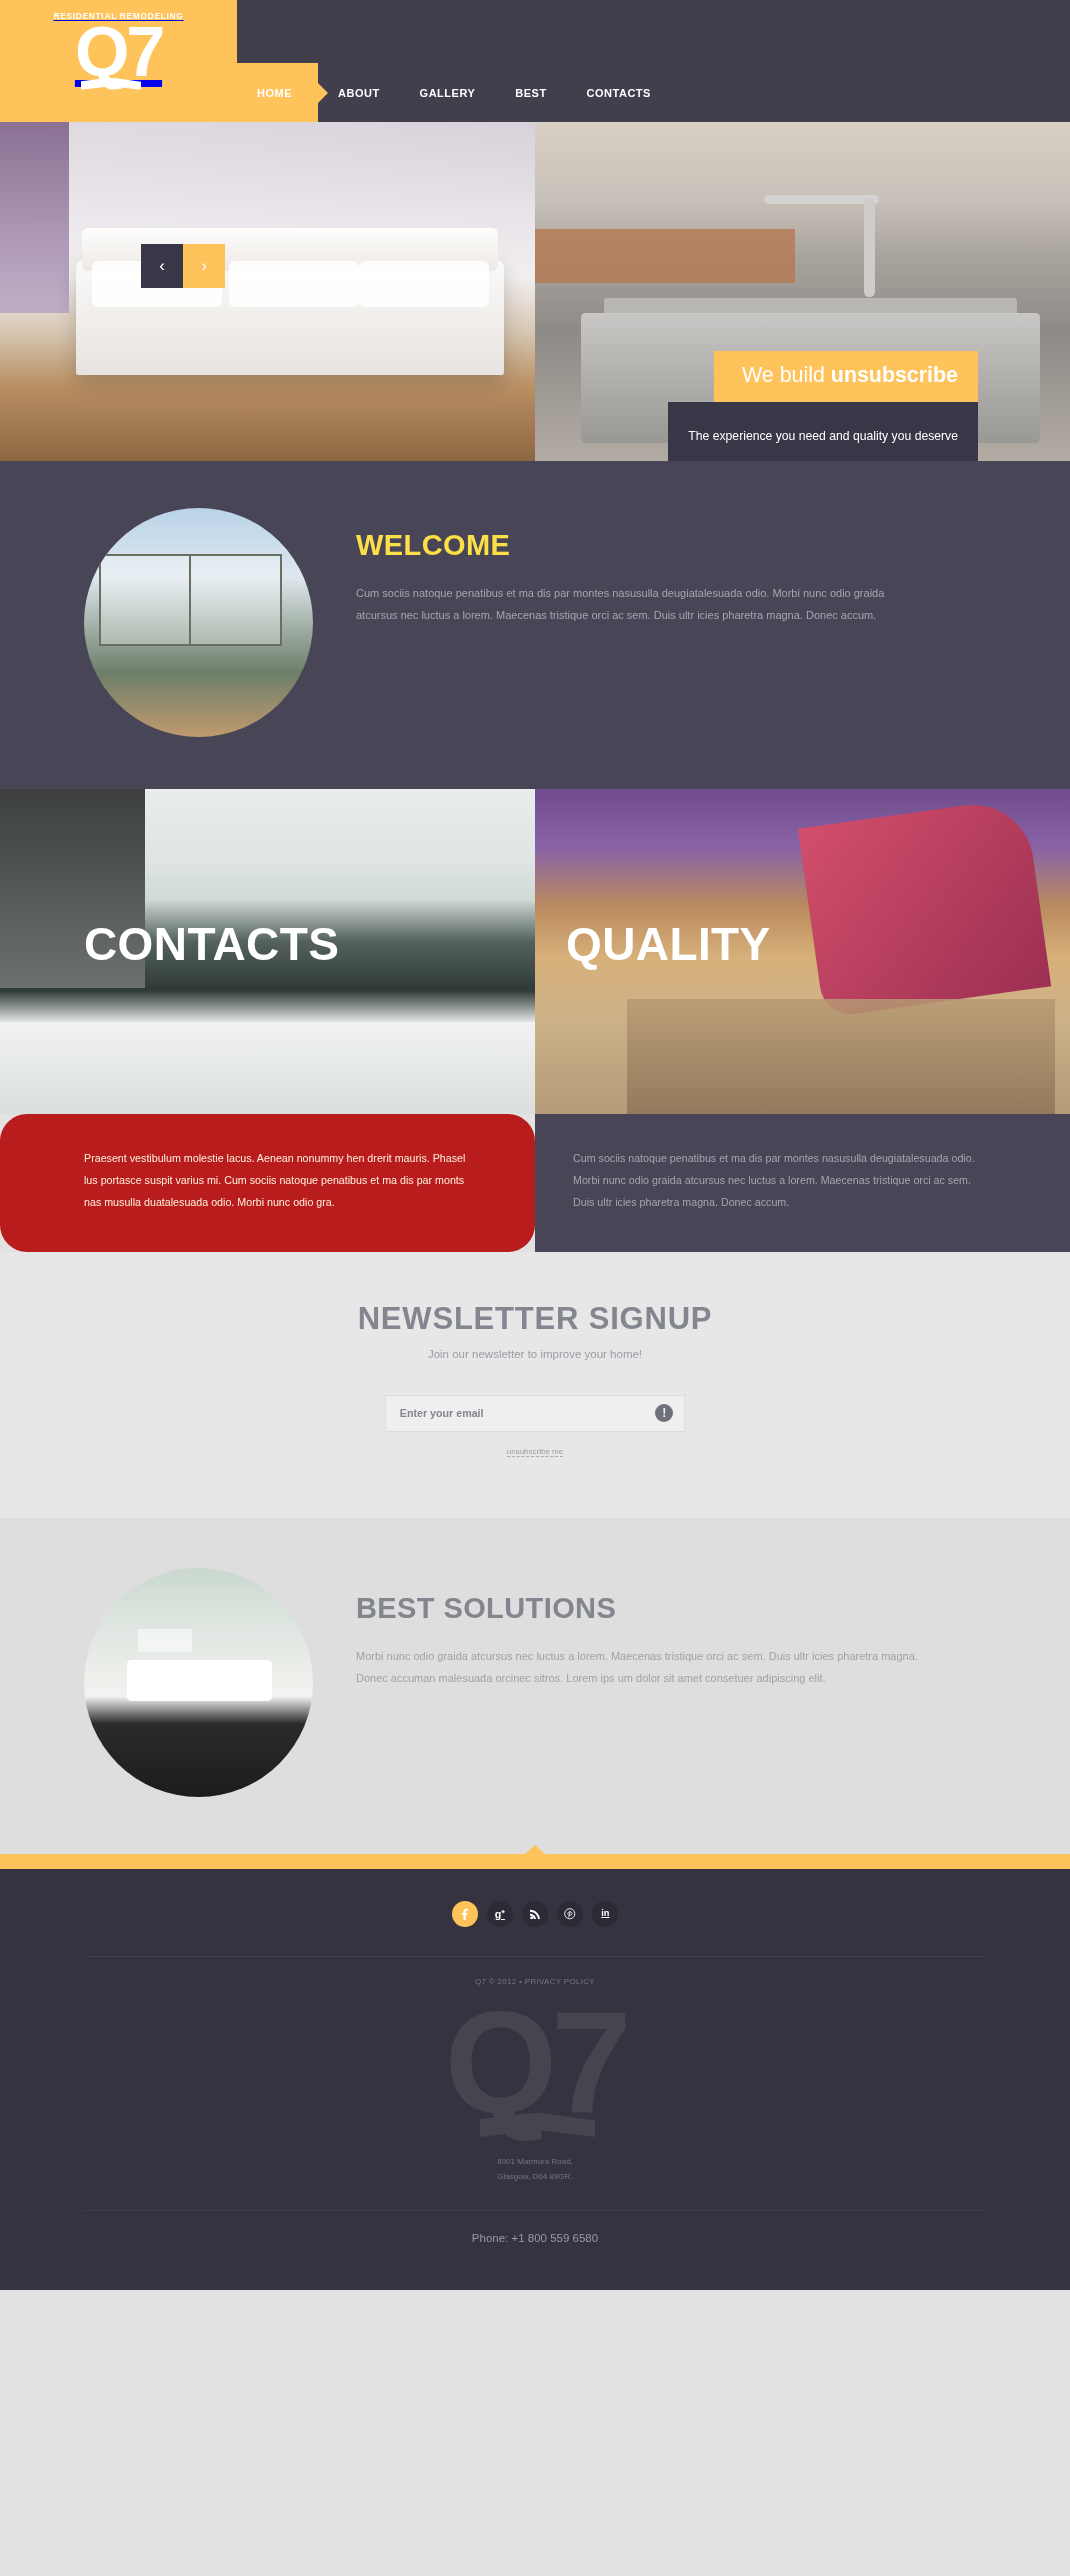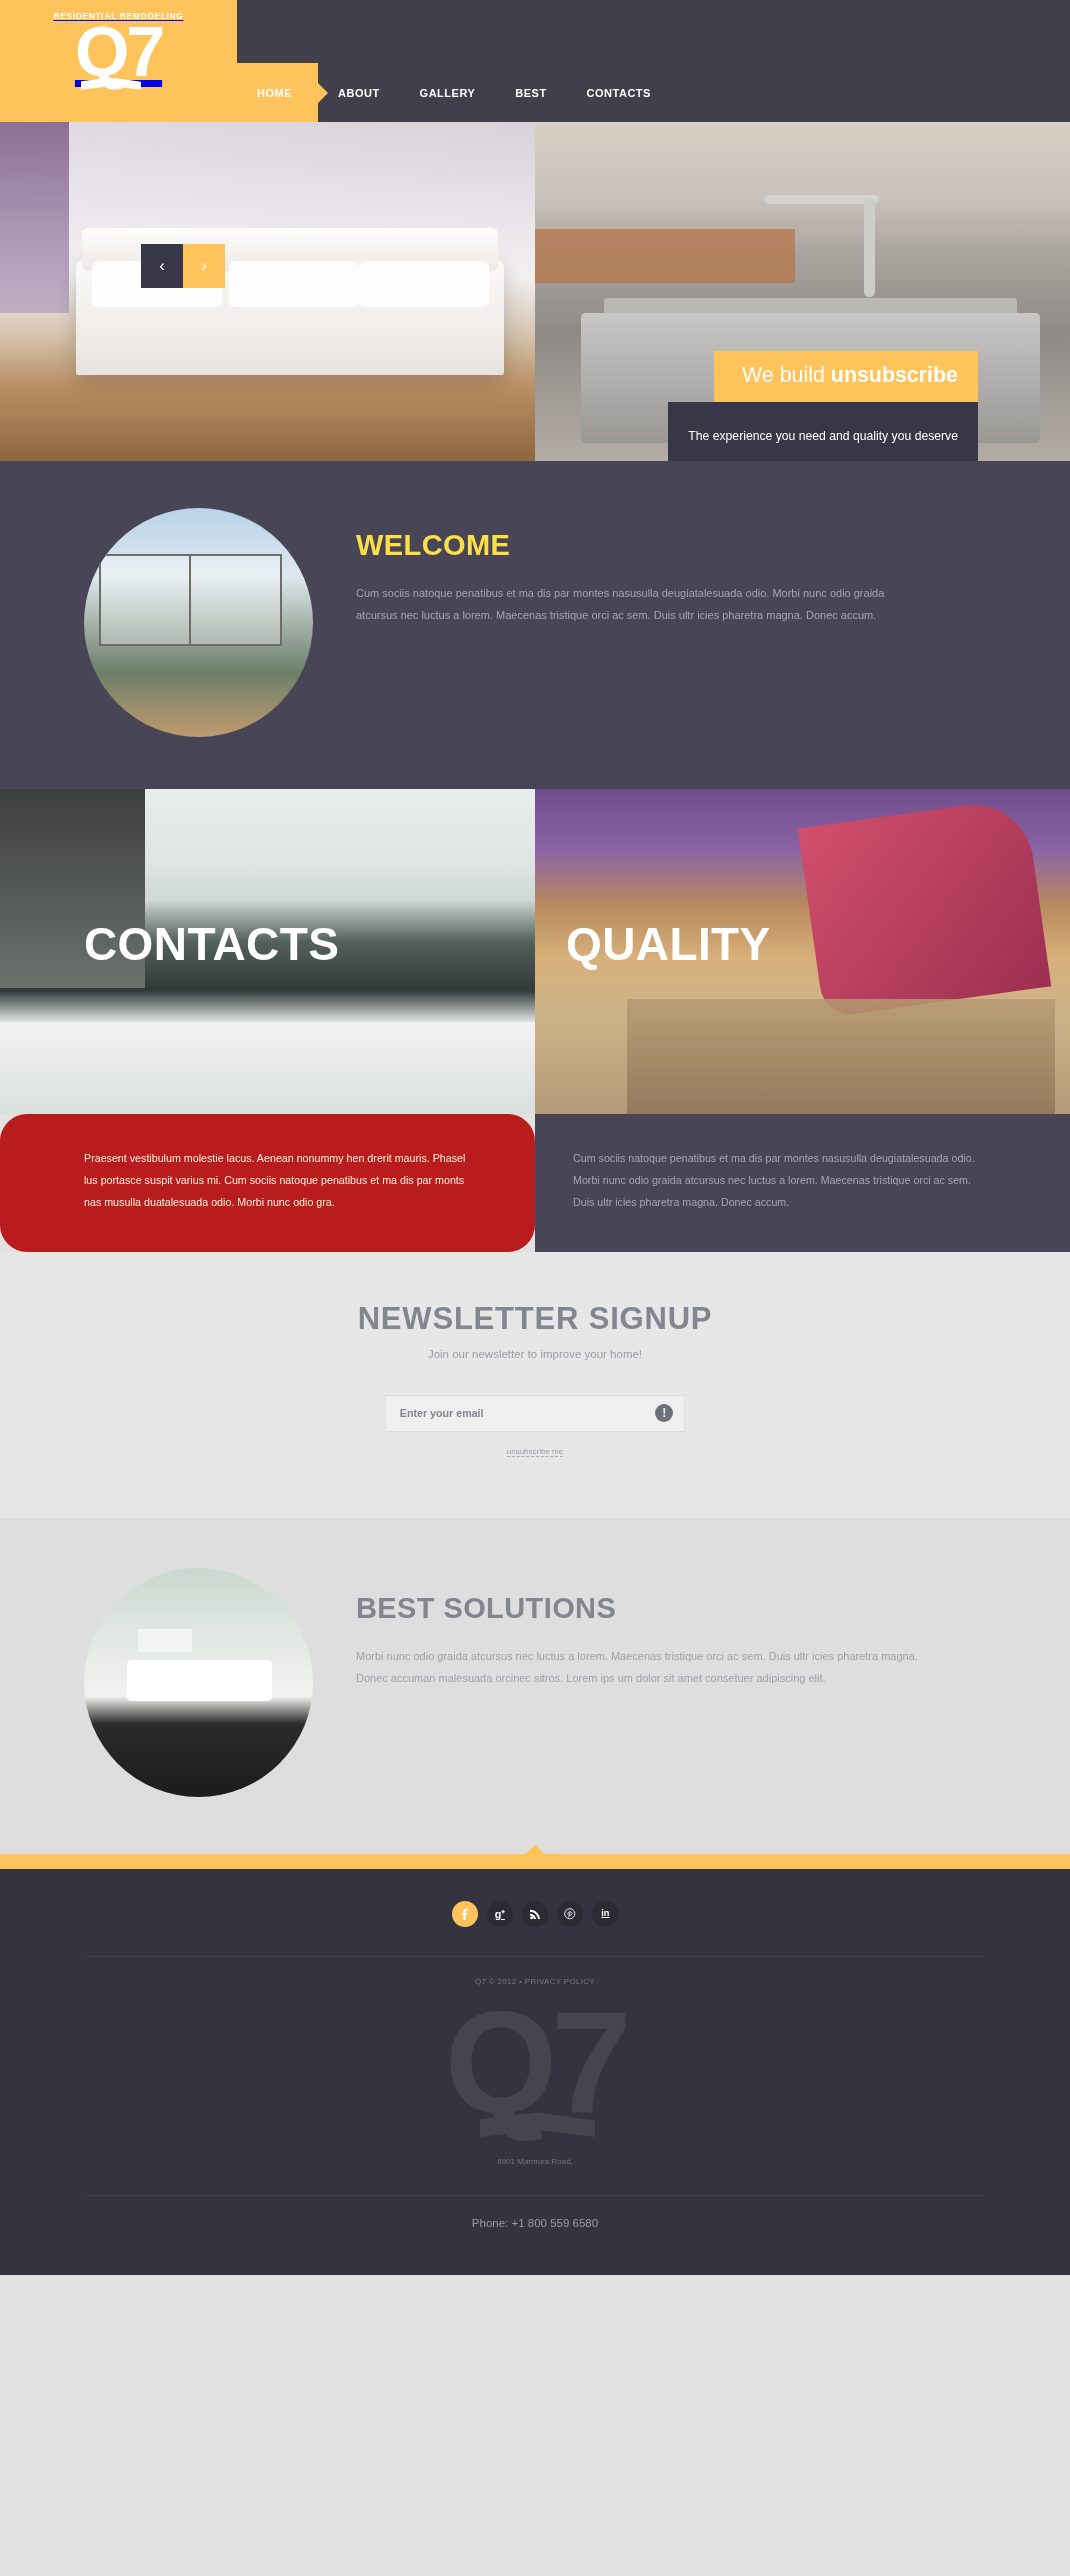--- a/index.html
+++ b/index.html
@@ -361,20 +361,21 @@
     <div class="fdiv"></div>
     <div class="copy">Q7 © 2012 • PRIVACY POLICY</div>
 
     <div class="watermark">
       <span>Q7</span>
       <span class="wm-swoosh"></span>
     </div>
 
     <div class="addr">
       <div>8901 Marmora Road,</div>
+      <div>Glasgow, D04 89GR.</div>
     </div>
 
     <div class="fdiv2"></div>
     <div class="phone">Phone:  +1 800 559 6580</div>
   </footer>
 
 </div>
 
 
 </body></html>

